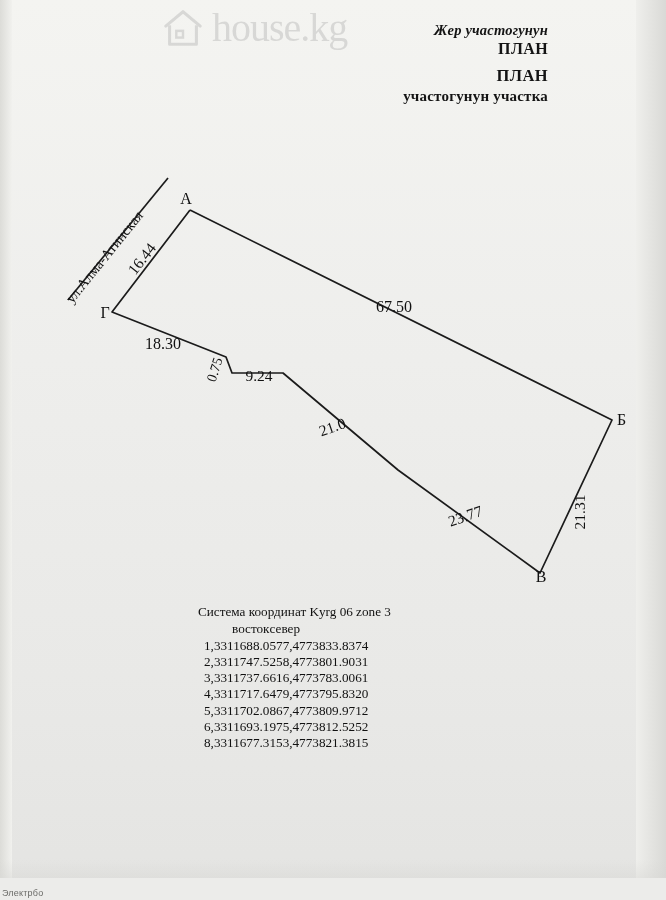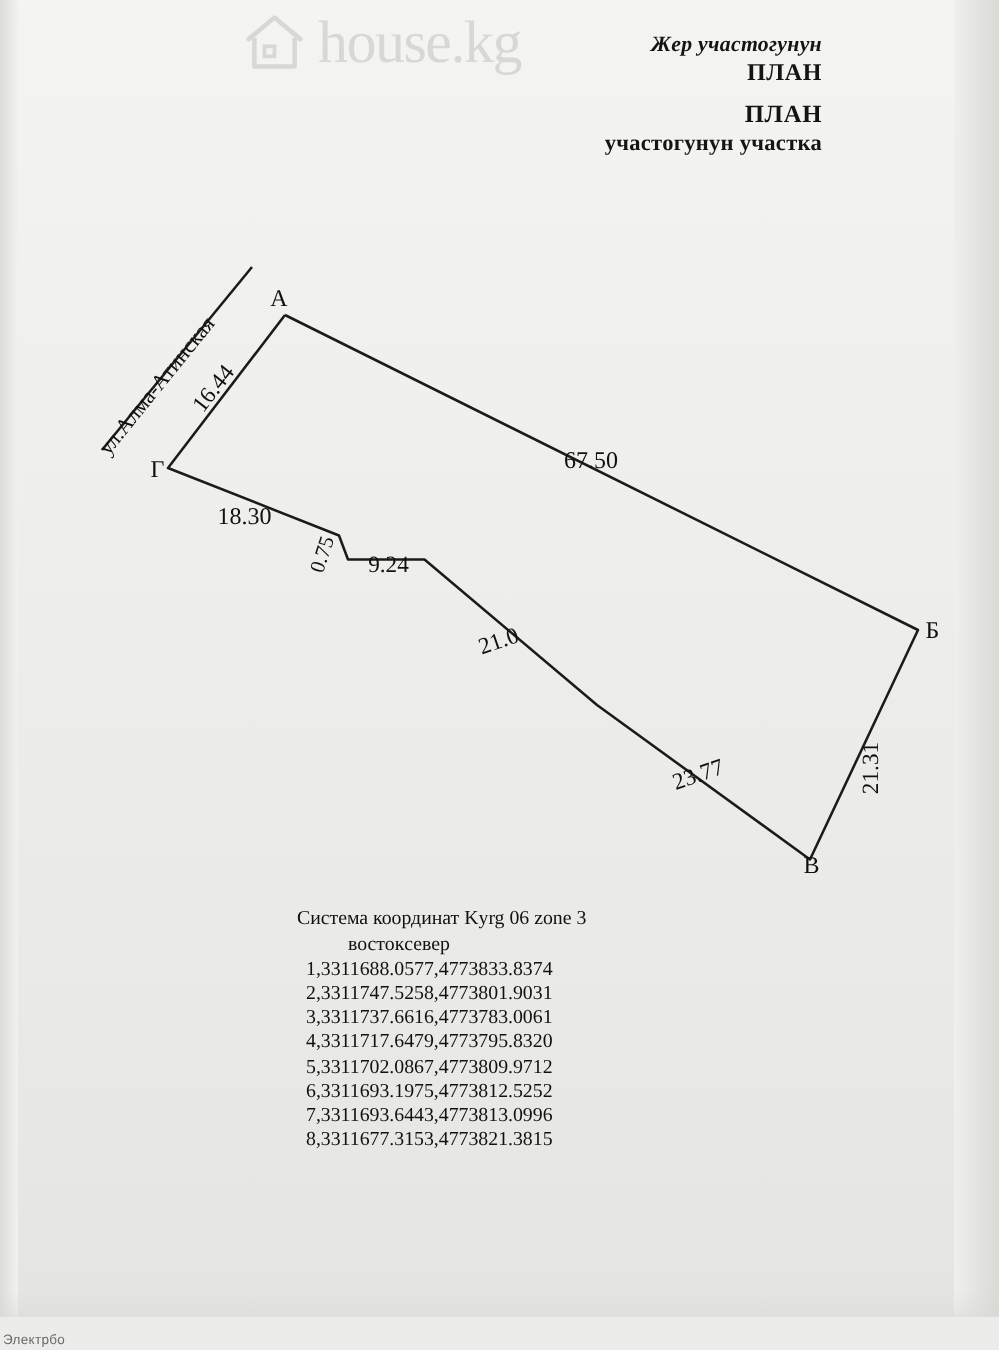--- a/index.html
+++ b/index.html
@@ -201,21 +201,20 @@
       <span>восток</span>
       <span>север</span>
     </div>
     <div class="c-rows">
       <div class="c-row">1,3311688.0577,4773833.8374</div>
       <div class="c-row">2,3311747.5258,4773801.9031</div>
       <div class="c-row">3,3311737.6616,4773783.0061</div>
       <div class="c-row">4,3311717.6479,4773795.8320</div>
       <div class="c-row">5,3311702.0867,4773809.9712</div>
       <div class="c-row">6,3311693.1975,4773812.5252</div>
-      <div class="c-row">7,3311693.6443,4773813.0996</div>
       <div class="c-row">8,3311677.3153,4773821.3815</div>
     </div>
   </div>
 
   <div class="bottom-strip"></div>
   <div class="bottom-strip-text">Электрбо</div>
 
 </div>
 
 </body></html>

